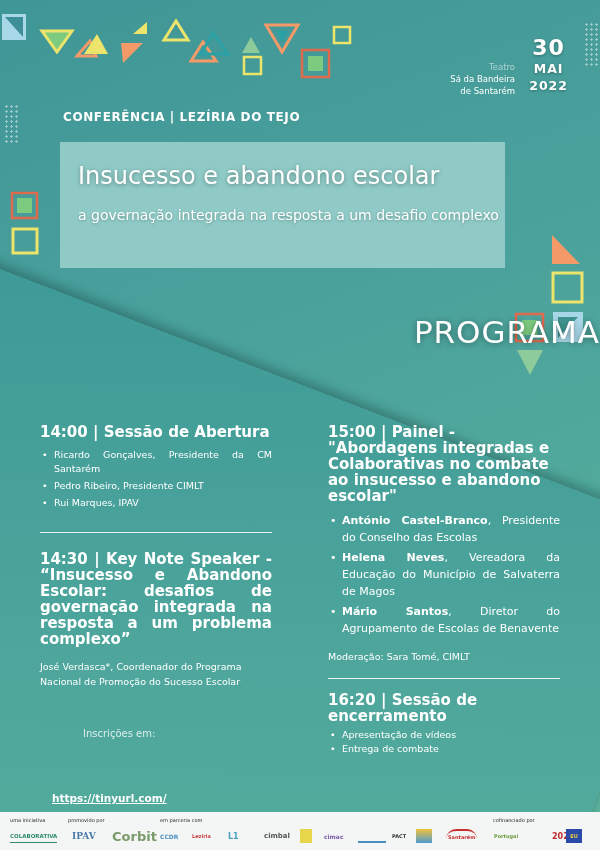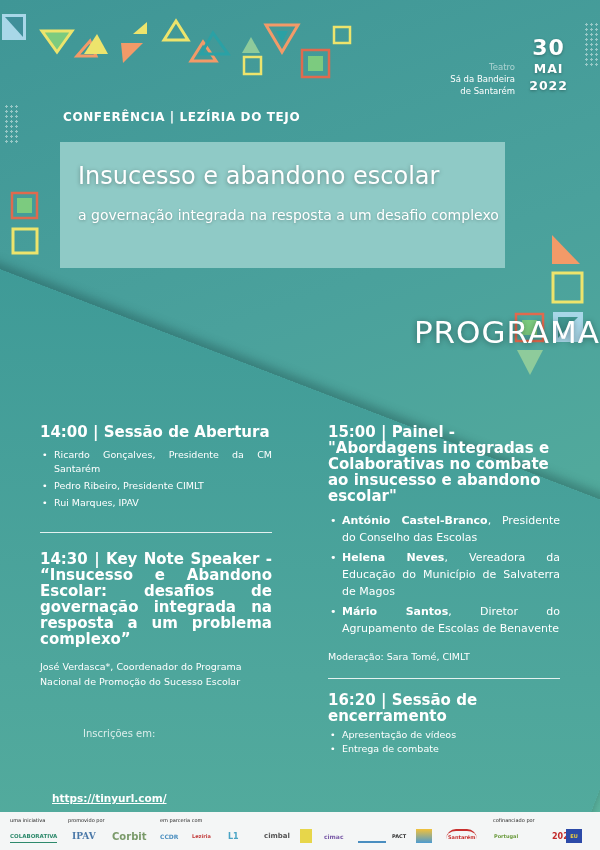--- a/index.html
+++ b/index.html
@@ -162,21 +162,21 @@
 </div>
 
 <div class="footer">
   <div class="f-label" style="left:10px;">uma iniciativa</div>
   <div class="f-label" style="left:68px;">promovido por</div>
   <div class="f-label" style="left:160px;">em parceria com</div>
   <div class="f-label" style="left:493px;">cofinanciado por</div>
 
   <div class="logo" style="left:10px; color:#2e8a6c; font-size:5.5px; border-bottom:1px solid #2e8a6c;">COLABORATIVA</div>
   <div class="logo" style="left:72px; color:#4a78a8; font-family:'DejaVu Serif', serif; font-size:9px;">IPAV</div>
-  <div class="logo" style="left:112px; color:#7a9a6a; font-size:10px;">Corbit</div>
+  <div class="logo" style="left:112px; color:#7a9a6a; font-size:13px;">Corbit</div>
 
   <div class="logo" style="left:160px; color:#4c8fbf; font-size:6px;">CCDR</div>
   <div class="logo" style="left:192px; color:#c23a3a; font-size:5px;">Lezíria</div>
   <div class="logo" style="left:228px; color:#49a4c4; font-size:8px;">L1</div>
   <div class="logo" style="left:264px; color:#555; font-size:7px;">cimbal</div>
   <div class="logo" style="left:300px; width:12px; background:#e7d64a;"></div>
   <div class="logo" style="left:324px; color:#7a5ba8; font-size:6px;">cimac</div>
   <div class="logo" style="left:358px; width:28px; border-bottom:2px solid #4a8ec0;"></div>
   <div class="logo" style="left:392px; color:#333; font-size:5px;">PACT</div>
   <div class="logo" style="left:416px; width:16px; background:linear-gradient(#f2c13a,#4c9bd1);"></div>

